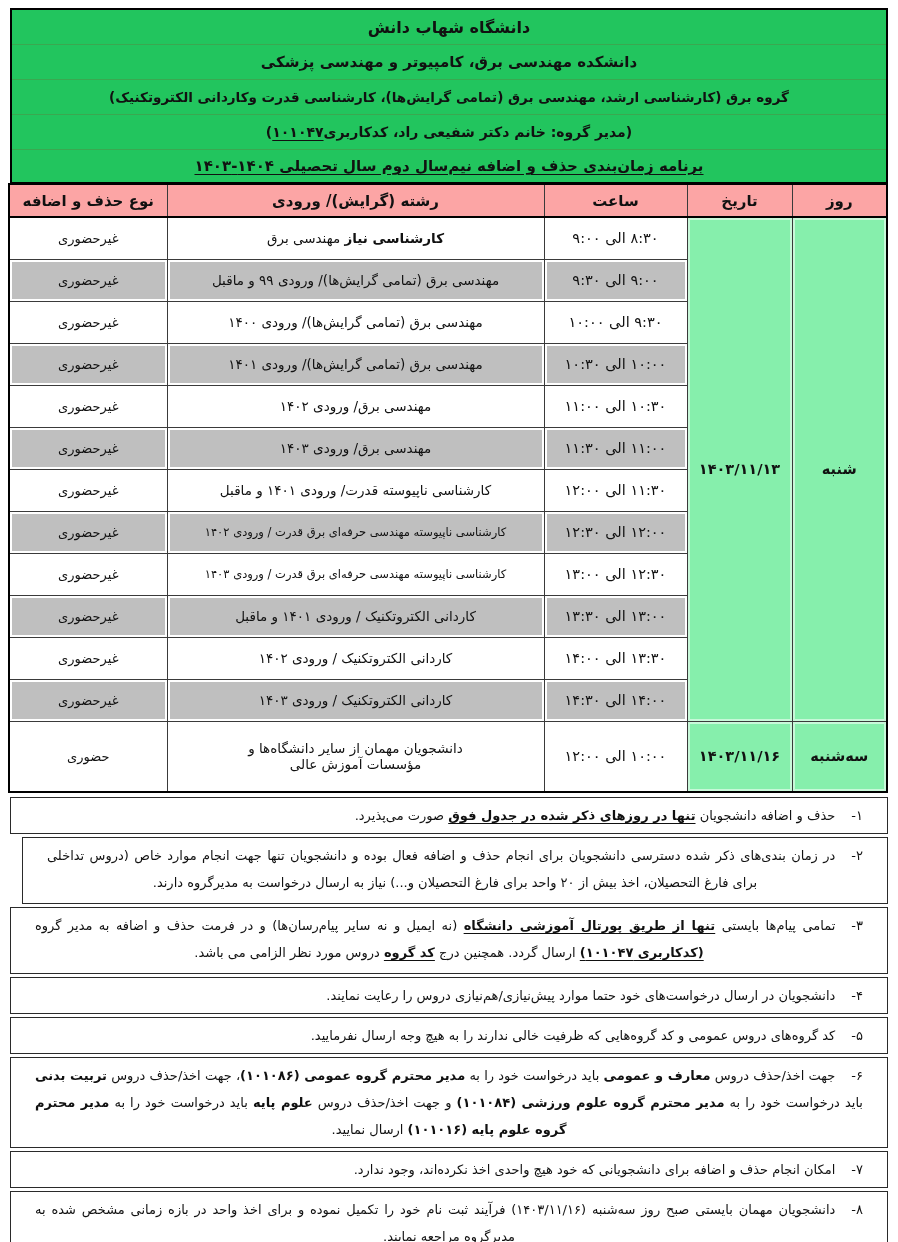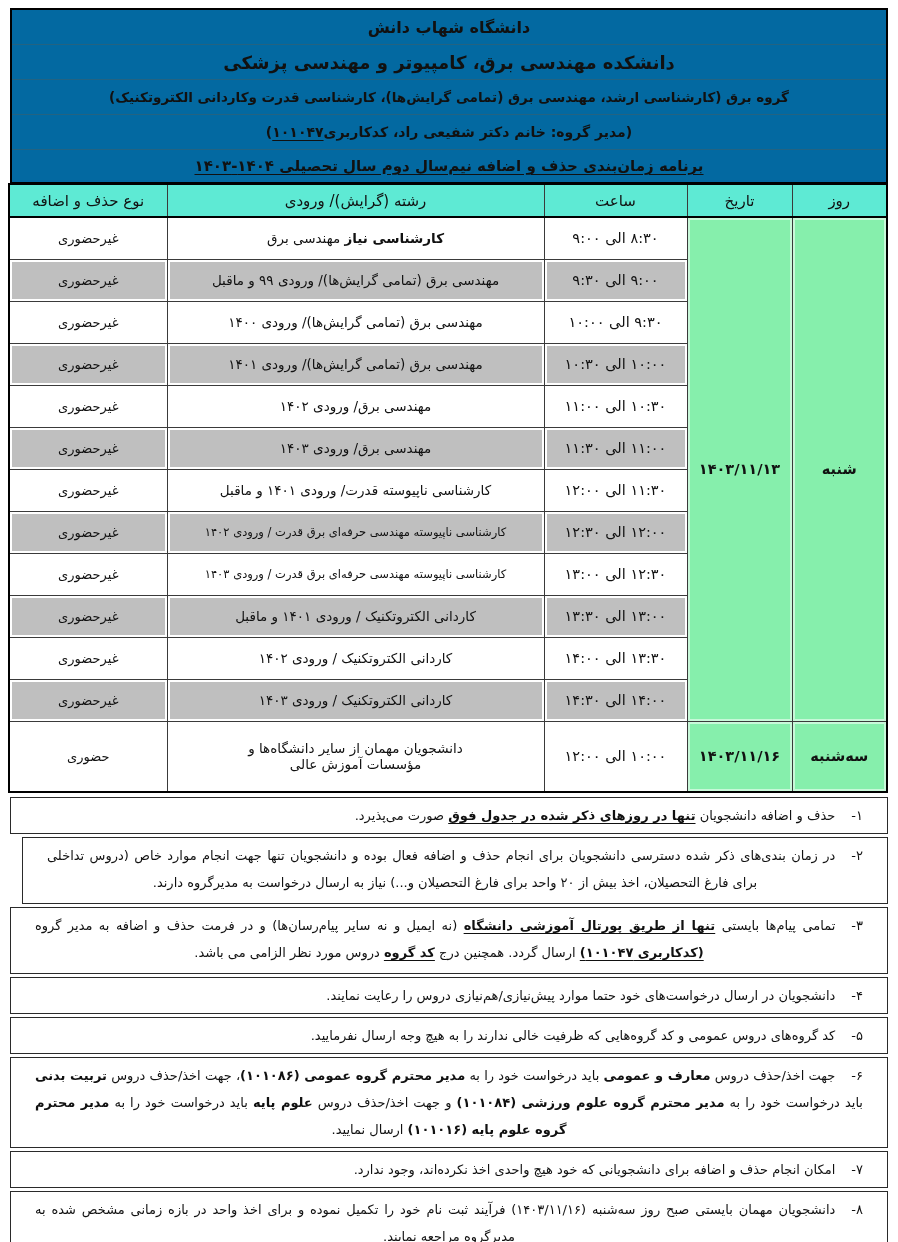--- a/index.html
+++ b/index.html
@@ -9,35 +9,35 @@
     overflow: hidden;
     font-family: "DejaVu Sans", sans-serif;
     color: #111;
     direction: rtl;
   }
   .sheet { padding: 8px 10px 0 10px; }
 
   
   .doc-header {
     border: 2px solid #000;
-    background: #0369a1;
+    background: #22c55e;
     text-align: center;
   }
   .hrow {
     min-height: 35px;
     display: flex;
     align-items: center;
     justify-content: center;
     border-bottom: 1px solid rgba(130, 85, 40, 0.25);
     font-weight: bold;
     padding: 2px 6px;
   }
   .hrow:last-child { border-bottom: none; }
   .h1 { font-size: 16px; }
-  .h2 { font-size: 18px; }
+  .h2 { font-size: 15px; }
   .h3 { font-size: 13.5px; }
   .h4 { font-size: 14px; }
   .h5 { font-size: 15px; min-height: 32px; }
   .u { text-decoration: underline; text-underline-offset: 3px; }
   .b { font-weight: bold; }
 
   
   table.schedule {
     width: 878px;
     border-collapse: collapse;
@@ -46,23 +46,23 @@
     margin-top: -1px;
   }
   table.schedule th, table.schedule td {
     border: 1px solid #3a3a3a;
     text-align: center;
     vertical-align: middle;
     padding: 2px 4px;
   }
   table.schedule thead tr { height: 33px; }
   table.schedule thead th {
-    background: #5eead4;
+    background: #fca5a5;
     font-size: 15px;
-    font-weight: normal;
+    font-weight: bold;
     border-bottom: 2px solid #000;
     text-align: center;
   }
   table.schedule tbody tr { height: 42px; }
   table.schedule tbody tr.last-row { height: 71px; }
   td.green {
     background: #86efac;
     box-shadow: inset 0 0 0 2px rgba(255,255,255,0.55);
     font-weight: bold;
     font-size: 14.5px;

